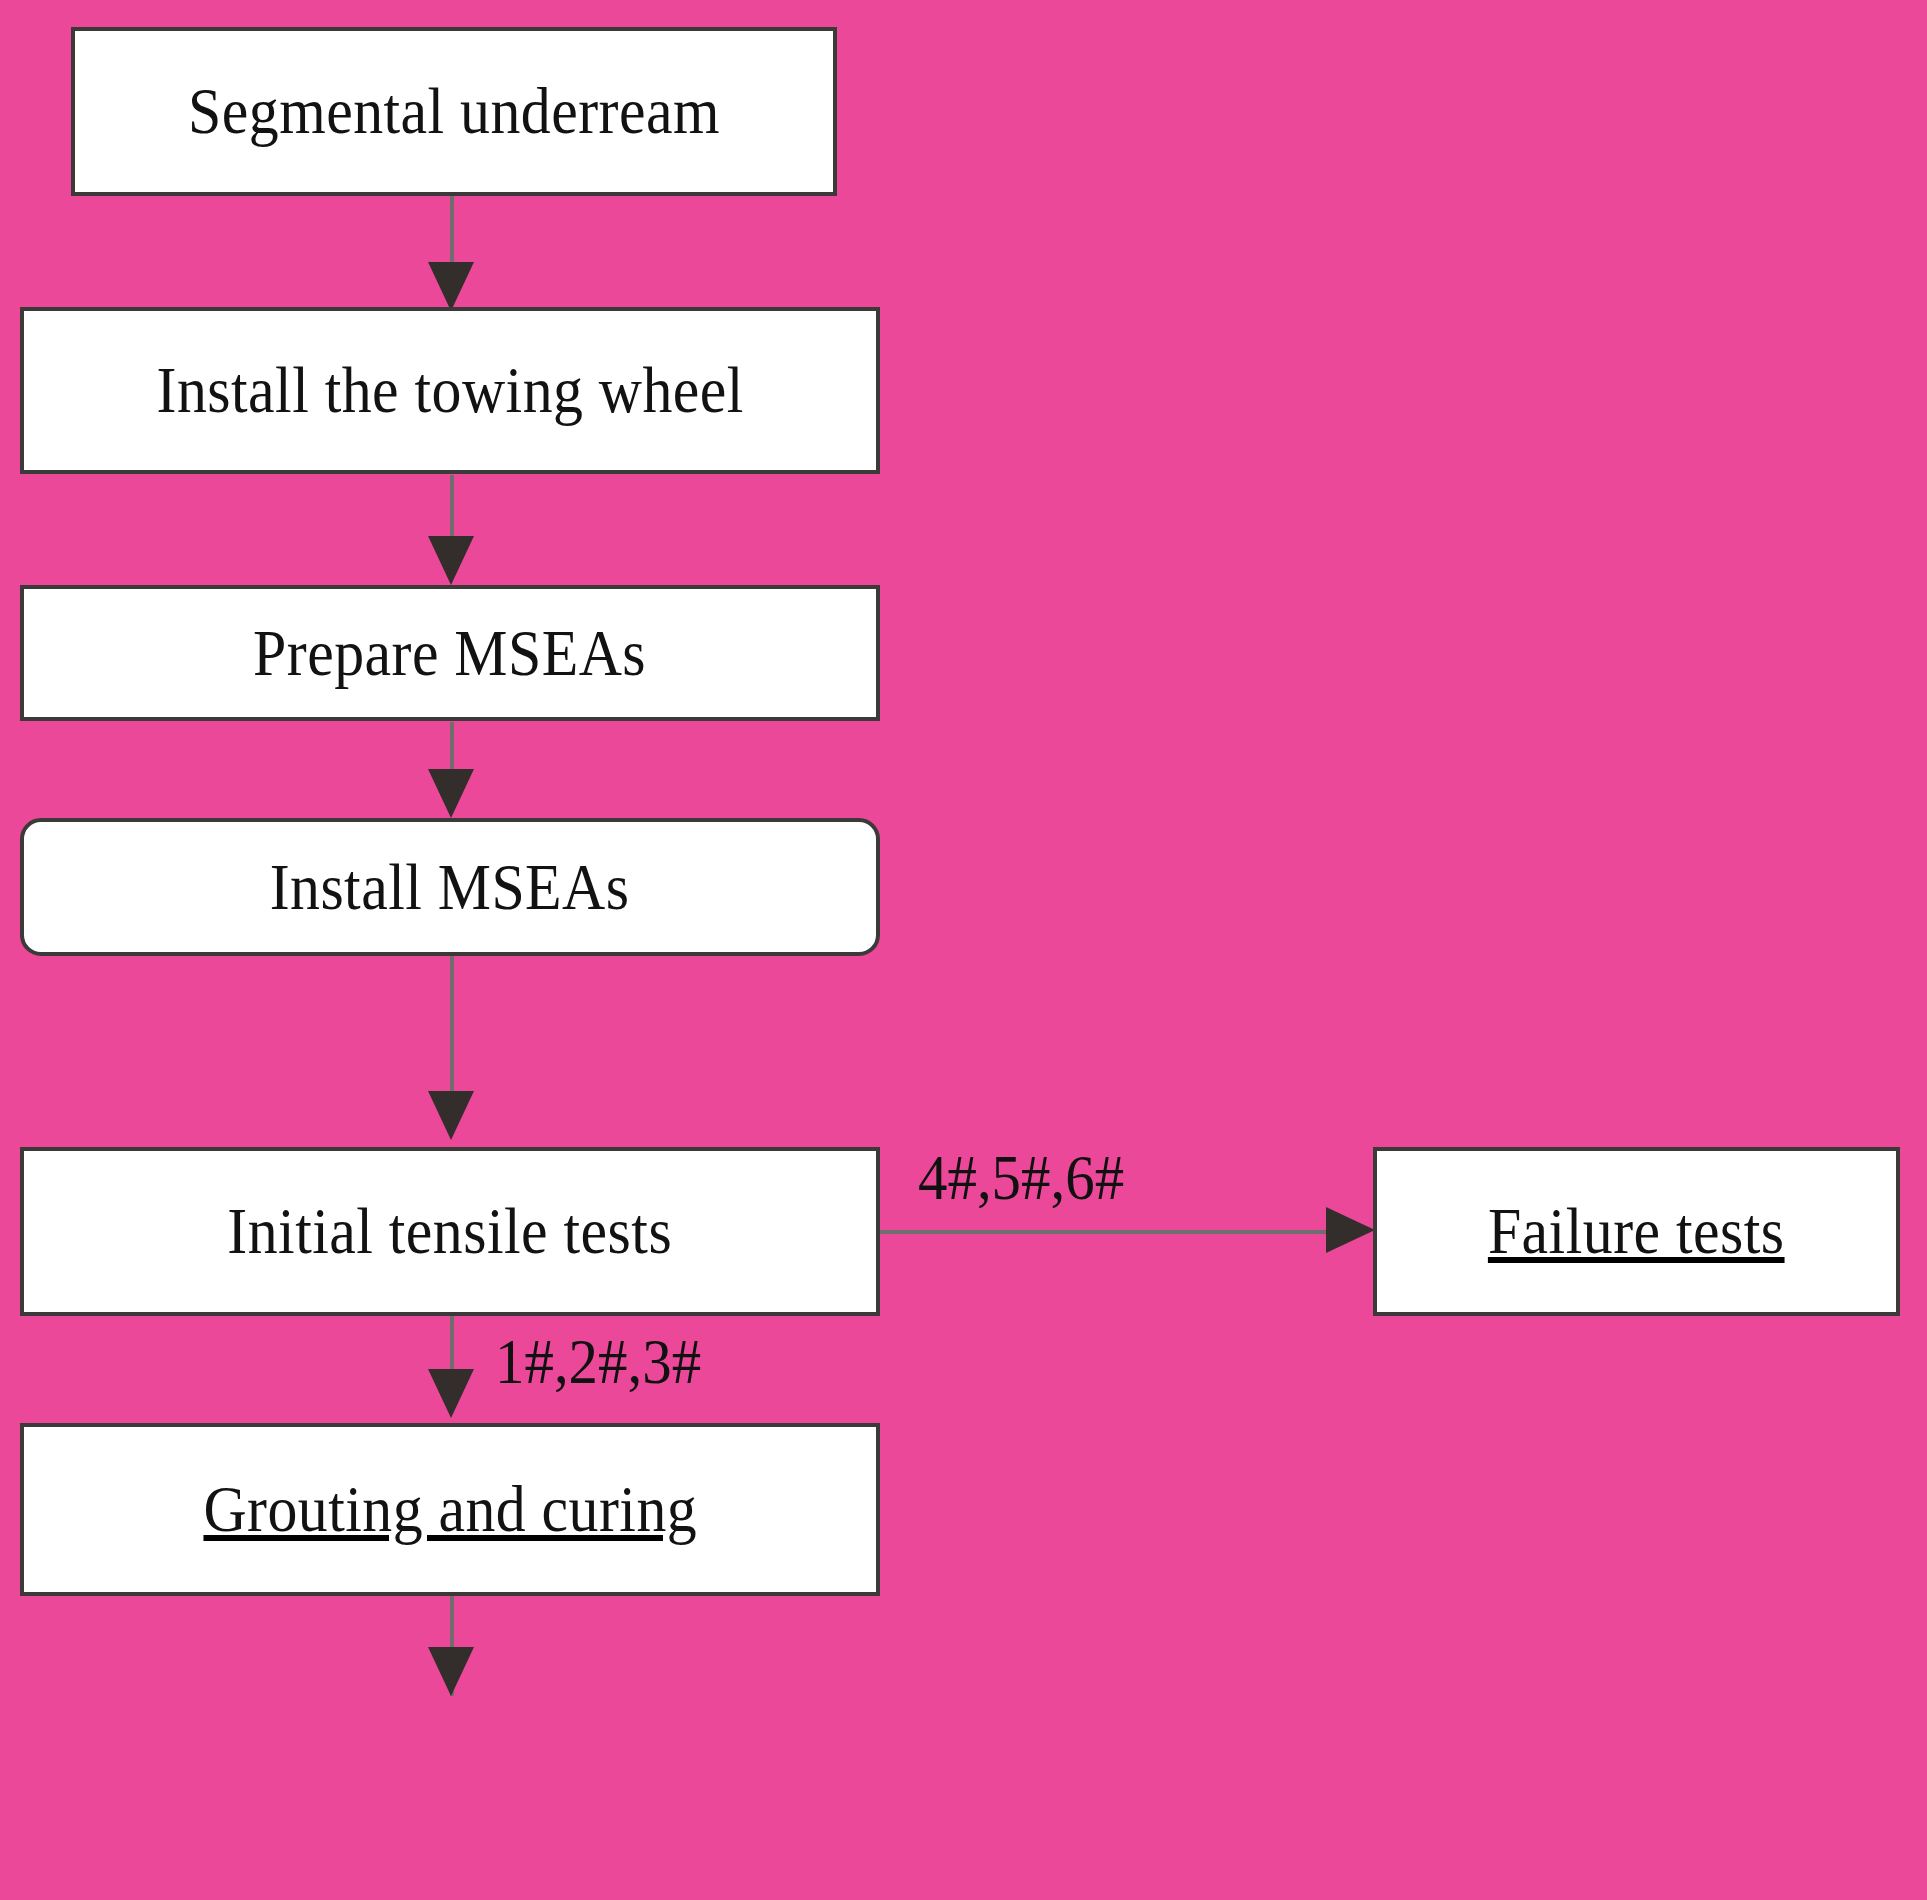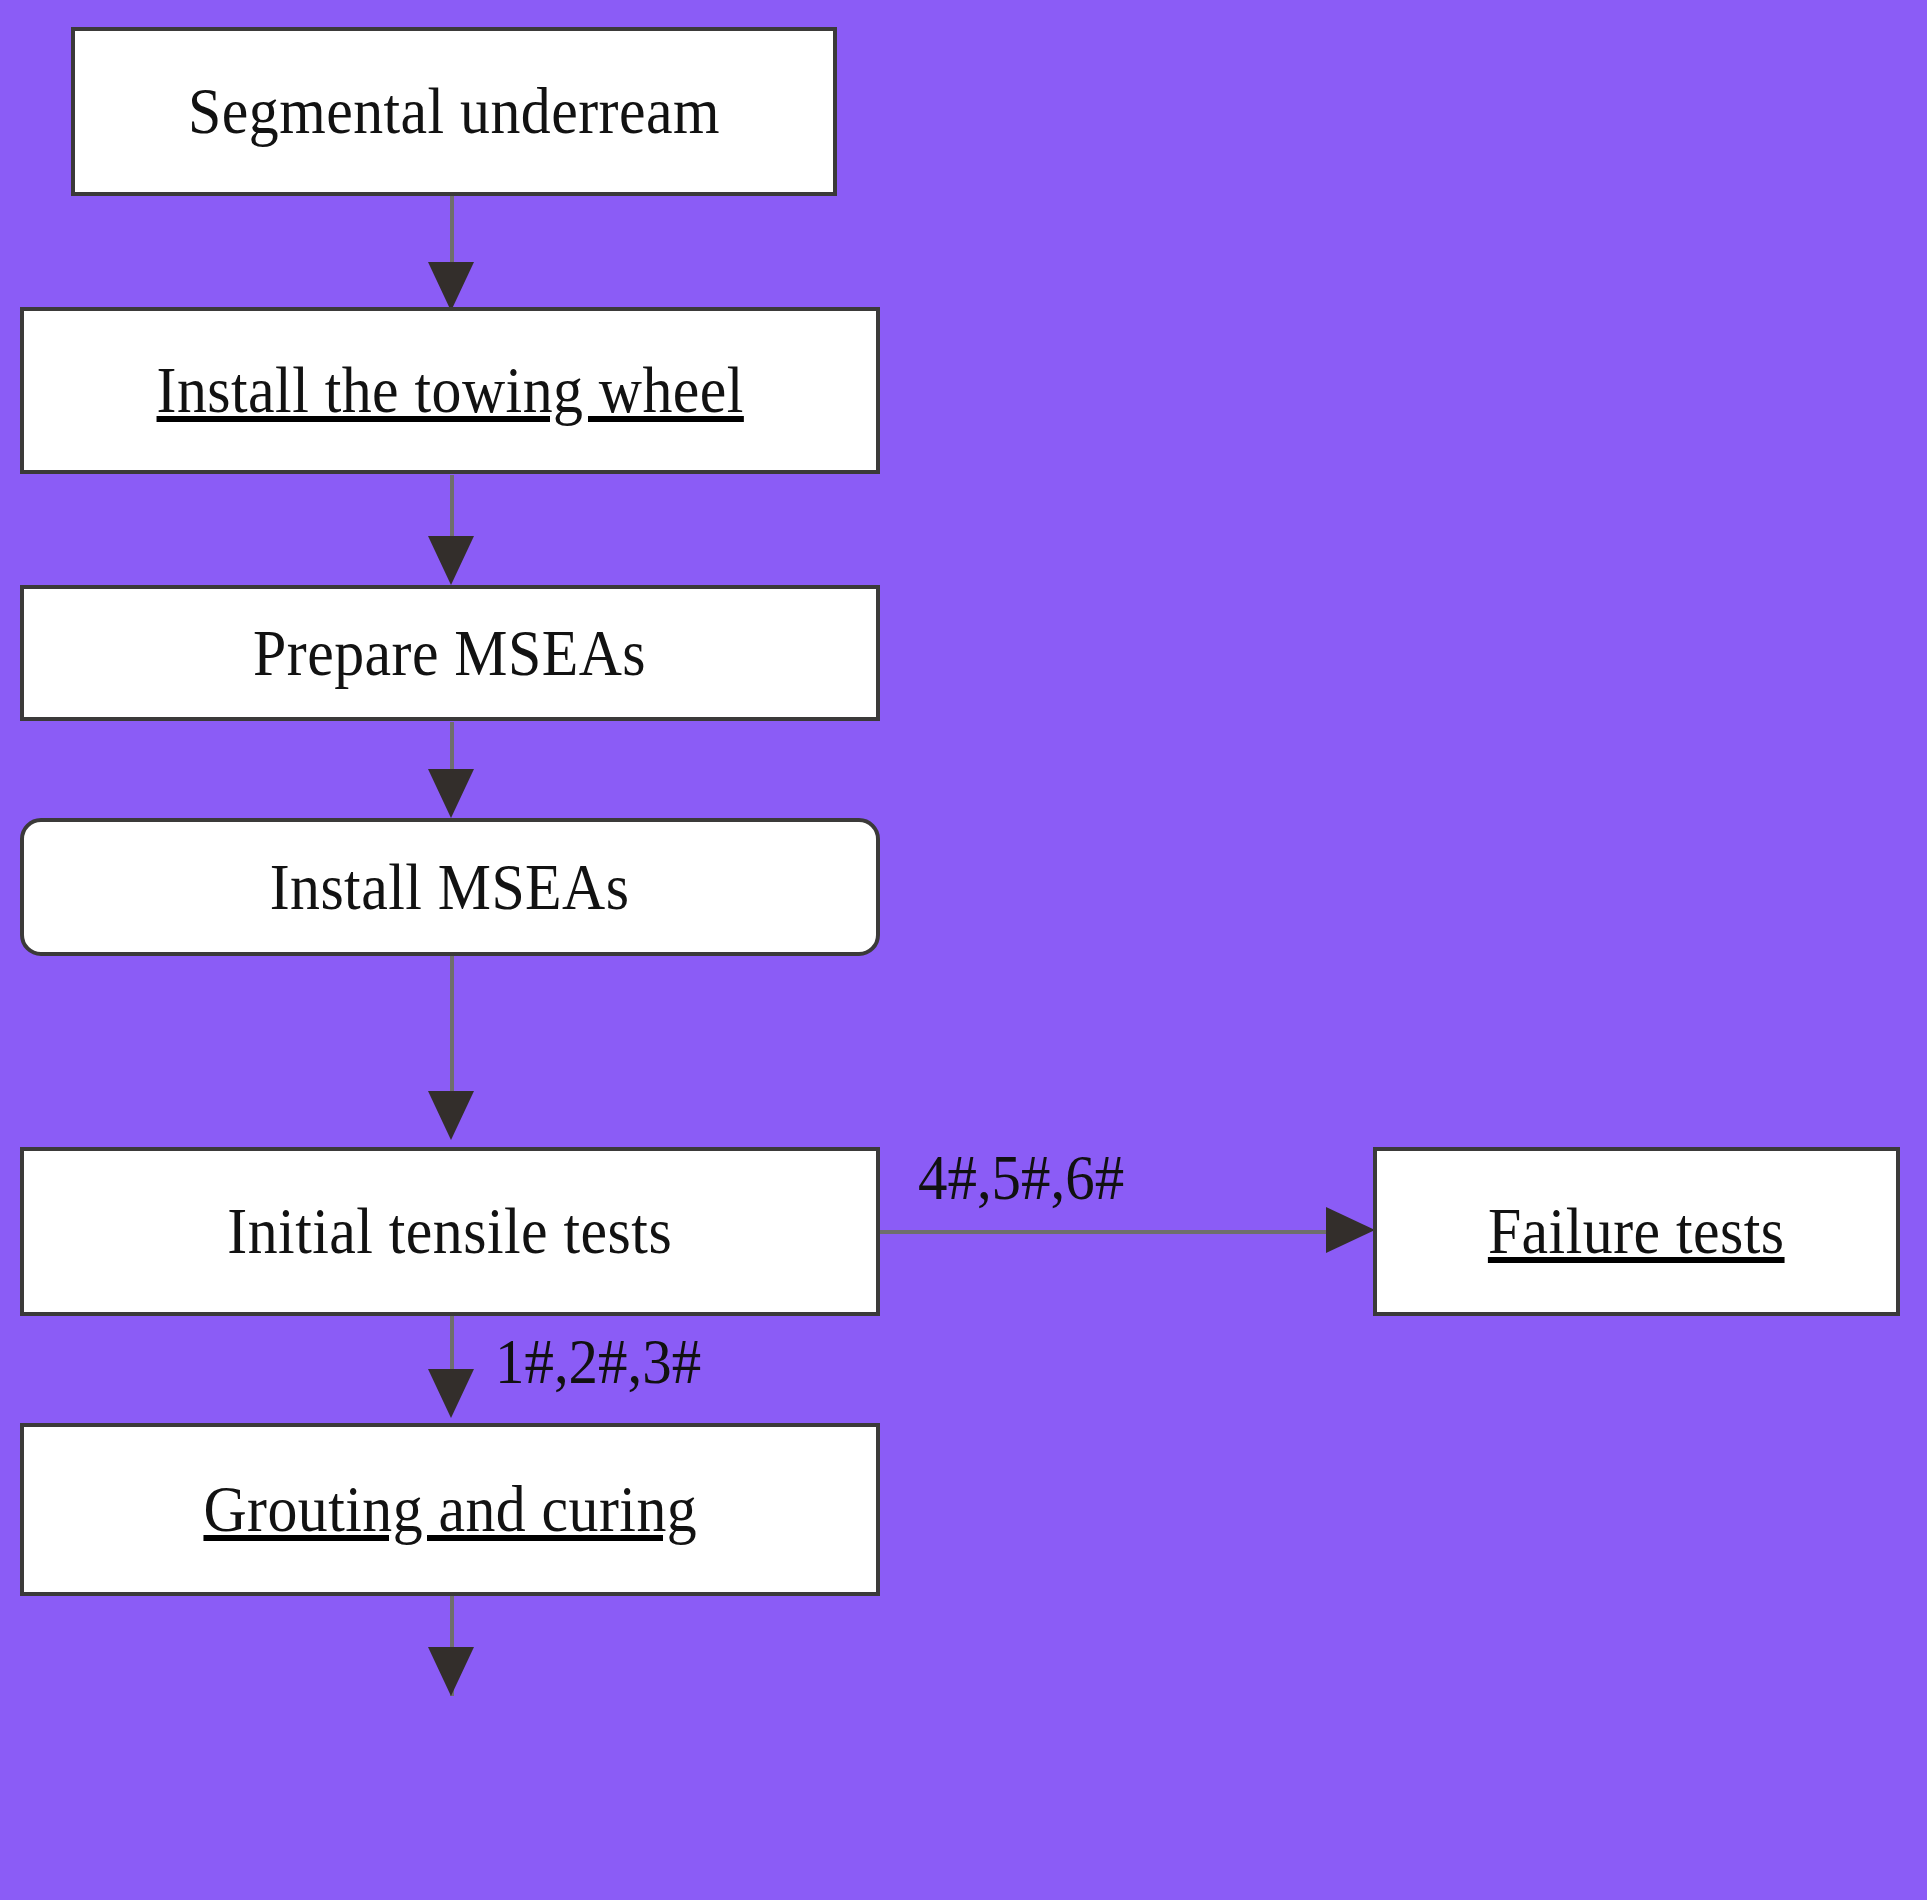--- a/index.html
+++ b/index.html
@@ -5,21 +5,21 @@
 <style>
   html, body {
     margin: 0;
     padding: 0;
     background: #ffffff;
   }
   #canvas {
     position: relative;
     width: 1927px;
     height: 1900px;
-    background: #8b5cf6;
+    background: #ec4899;
     overflow: hidden;
     font-family: "Liberation Serif", "DejaVu Serif", serif;
   }
   .node {
     position: absolute;
     box-sizing: border-box;
     background: #ffffff;
     border: 4.5px solid #3b3a39;
     display: flex;
     align-items: center;
@@ -76,21 +76,21 @@
 
 <div id="canvas">
 
   <div class="node" style="left:71px; top:27px; width:766px; height:169px;">
     <span class="node-label">Segmental underream</span>
   </div>
 
   <div class="edge-line edge-v" style="left:450px; top:196px; height:73px;"></div>
   <div class="arrow-down" style="left:428px; top:262px;"></div>
 
-  <div class="node" style="left:20px; top:307px; width:860px; height:167px;text-decoration:underline;">
+  <div class="node" style="left:20px; top:307px; width:860px; height:167px;">
     <span class="node-label">Install the towing wheel</span>
   </div>
 
   <div class="edge-line edge-v" style="left:450px; top:475px; height:73px;"></div>
   <div class="arrow-down" style="left:428px; top:536px;"></div>
 
   <div class="node" style="left:20px; top:585px; width:860px; height:136px;">
     <span class="node-label">Prepare MSEAs</span>
   </div>
 

